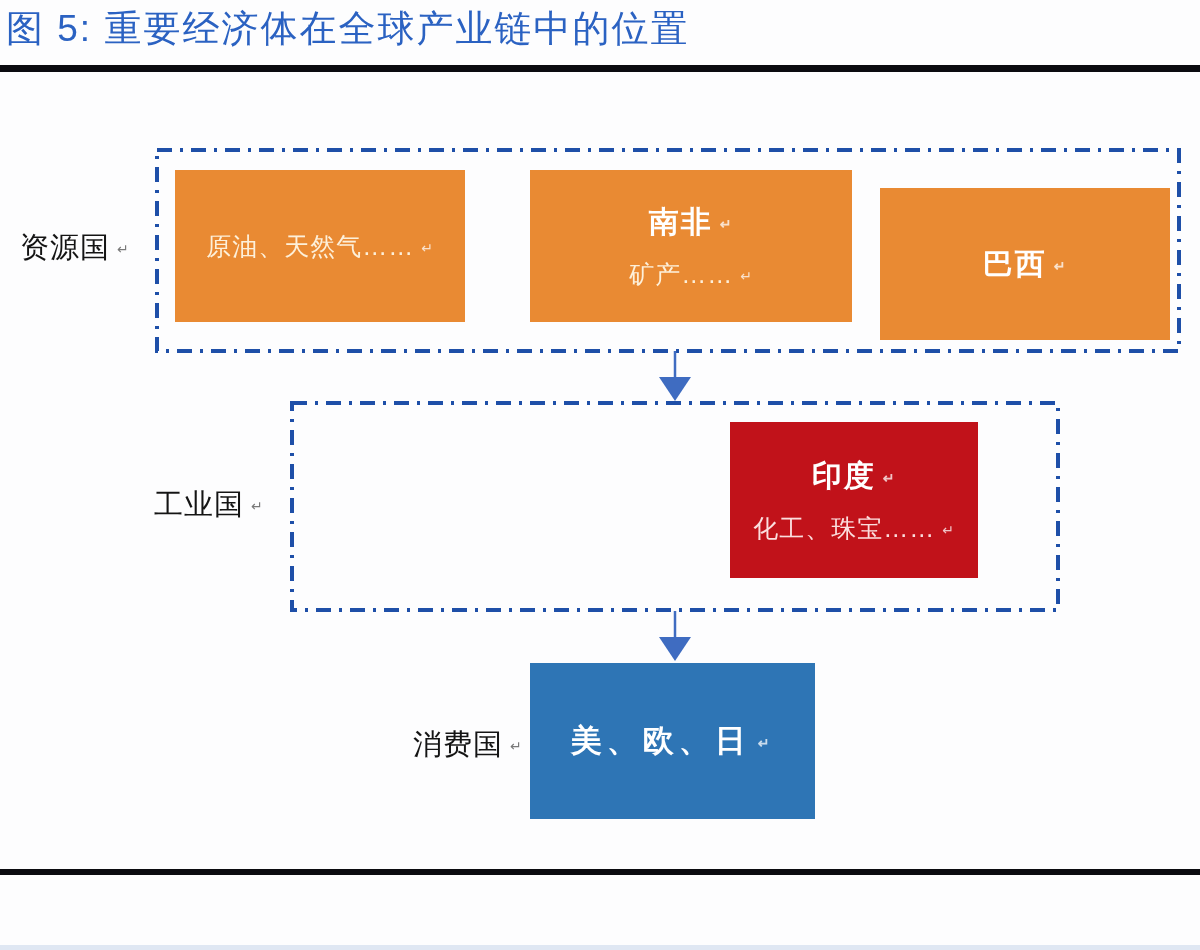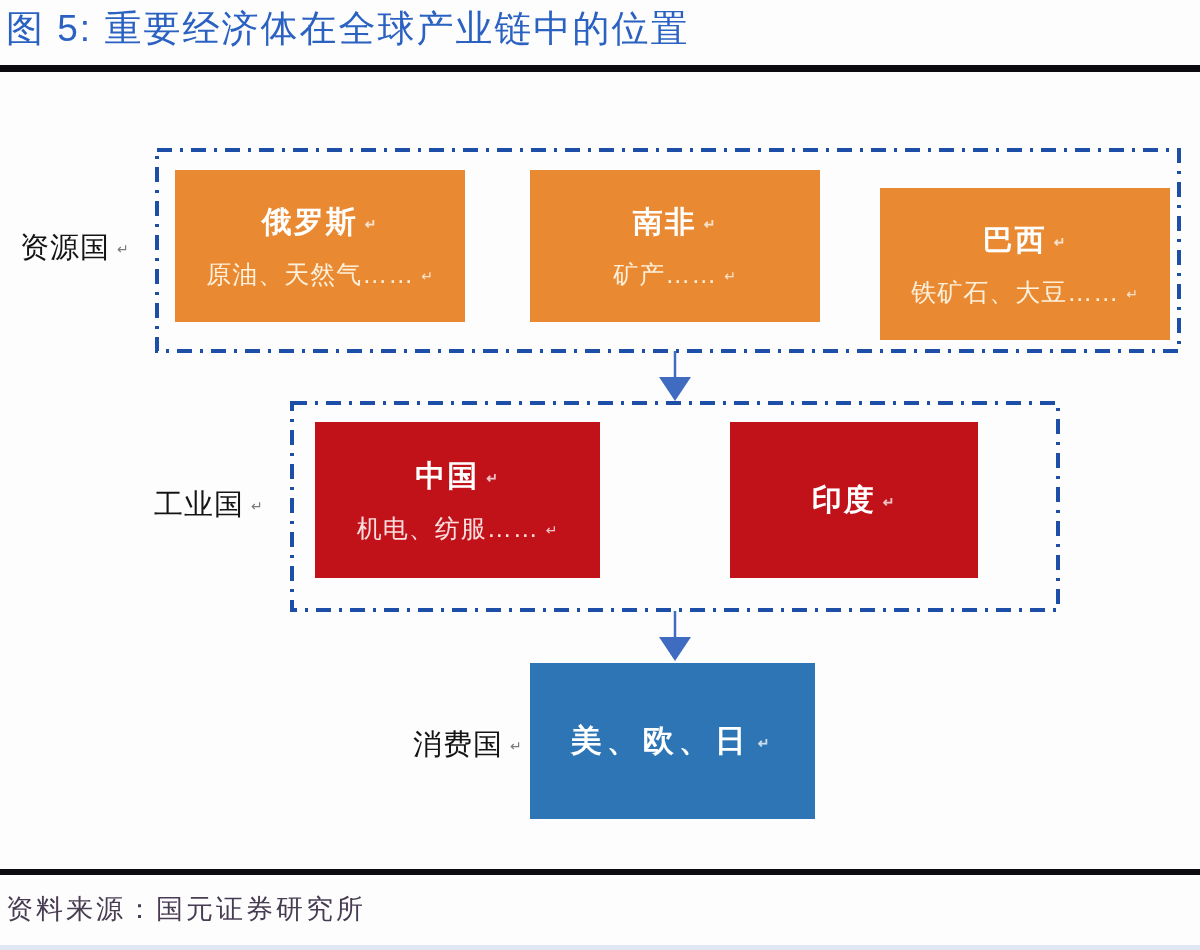--- a/index.html
+++ b/index.html
@@ -63,65 +63,59 @@
 
   <div class="tier-label" style="left:20px; top:228px;">
     <span>资源国</span><span class="ret">↵</span>
   </div>
 
   <div class="dash-zone" style="left:155px; top:148px; width:1026px; height:205px;">
     <svg class="border" width="1026" height="205">
       <rect x="2" y="2" width="1022" height="201" fill="none" stroke="#1e4fa8" stroke-width="4" stroke-dasharray="15 8 3 8"></rect>
     </svg>
     <div class="node orange" style="left:20px; top:22px; width:290px; height:152px;">
-      <div class="bname"><span>俄罗斯</span><span class="ret">↵</span></div>
       <div class="bsub"><span>原油、天然气……</span><span class="ret">↵</span></div>
     </div>
-    <div class="node orange" style="left:375px; top:22px; width:290px; height:152px;">
+    <div class="node orange" style="left:375px; top:22px; width:322px; height:152px;">
       <div class="bname"><span>南非</span><span class="ret">↵</span></div>
       <div class="bsub"><span>矿产……</span><span class="ret">↵</span></div>
     </div>
     <div class="node orange" style="left:725px; top:40px; width:290px; height:152px;">
       <div class="bname"><span>巴西</span><span class="ret">↵</span></div>
-      <div class="bsub"><span>铁矿石、大豆……</span><span class="ret">↵</span></div>
     </div>
   </div>
 
   <svg class="arrow" style="left:655px; top:351px;" viewBox="0 0 40 52">
     <line x1="20" y1="0" x2="20" y2="27" stroke="#3f6cc1" stroke-width="2.5"></line>
     <polygon points="4,26 36,26 20,50" fill="#3f6cc1"></polygon>
   </svg>
 
   <div class="tier-label" style="left:154px; top:485px;">
     <span>工业国</span><span class="ret">↵</span>
   </div>
 
   <div class="dash-zone" style="left:290px; top:401px; width:770px; height:211px;">
     <svg class="border" width="770" height="211">
       <rect x="2" y="2" width="766" height="207" fill="none" stroke="#1e4fa8" stroke-width="4" stroke-dasharray="15 8 3 8"></rect>
     </svg>
-    <div class="node red" style="left:25px; top:21px; width:285px; height:156px;">
-      <div class="bname"><span>中国</span><span class="ret">↵</span></div>
-      <div class="bsub"><span>机电、纺服……</span><span class="ret">↵</span></div>
-    </div>
     <div class="node red" style="left:440px; top:21px; width:248px; height:156px;">
       <div class="bname"><span>印度</span><span class="ret">↵</span></div>
+      <div class="bsub"><span>化工、珠宝……</span><span class="ret">↵</span></div>
     </div>
   </div>
 
   <svg class="arrow" style="left:655px; top:611px;" viewBox="0 0 40 52">
     <line x1="20" y1="0" x2="20" y2="27" stroke="#3f6cc1" stroke-width="2.5"></line>
     <polygon points="4,26 36,26 20,50" fill="#3f6cc1"></polygon>
   </svg>
 
   <div class="tier-label" style="left:413px; top:725px;">
     <span>消费国</span><span class="ret">↵</span>
   </div>
 
   <div class="node blue" style="left:530px; top:663px; width:285px; height:156px;">
     <div class="bname"><span>美、欧、日</span><span class="ret">↵</span></div>
   </div>
 
   <div class="rule rule-bottom"></div>
-  <div class="source">资料来源：国元证券研究所</div>
   <div class="bottom-strip"></div>
 
 </div>
 
 </body></html>

